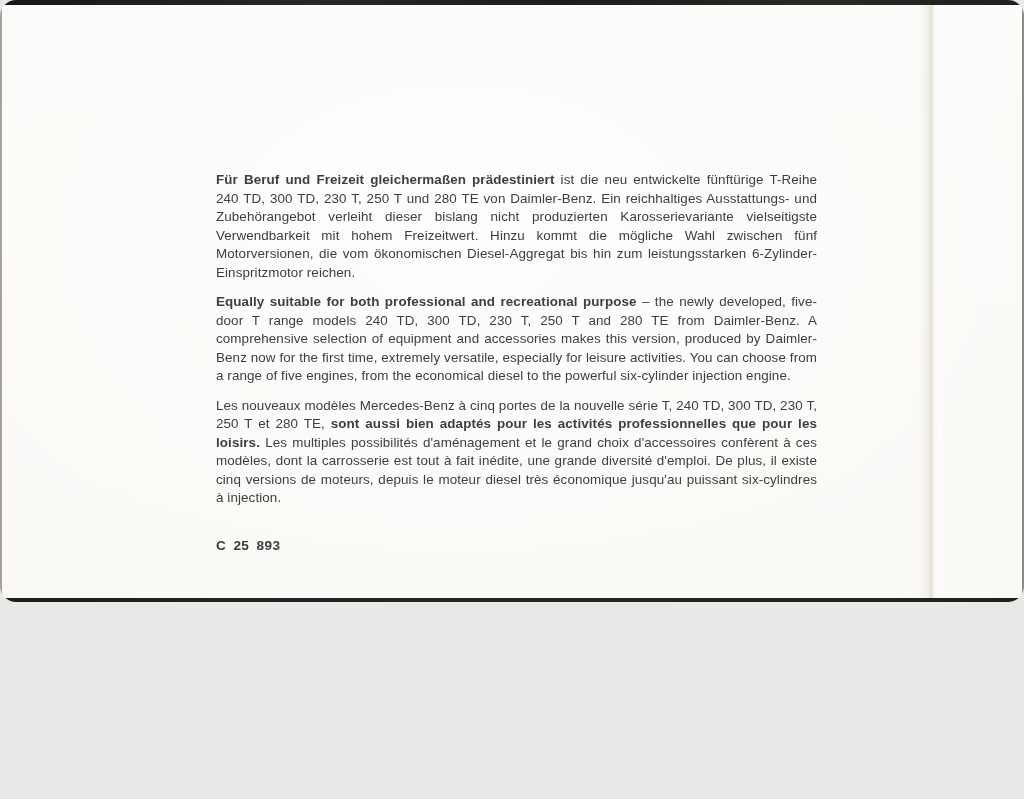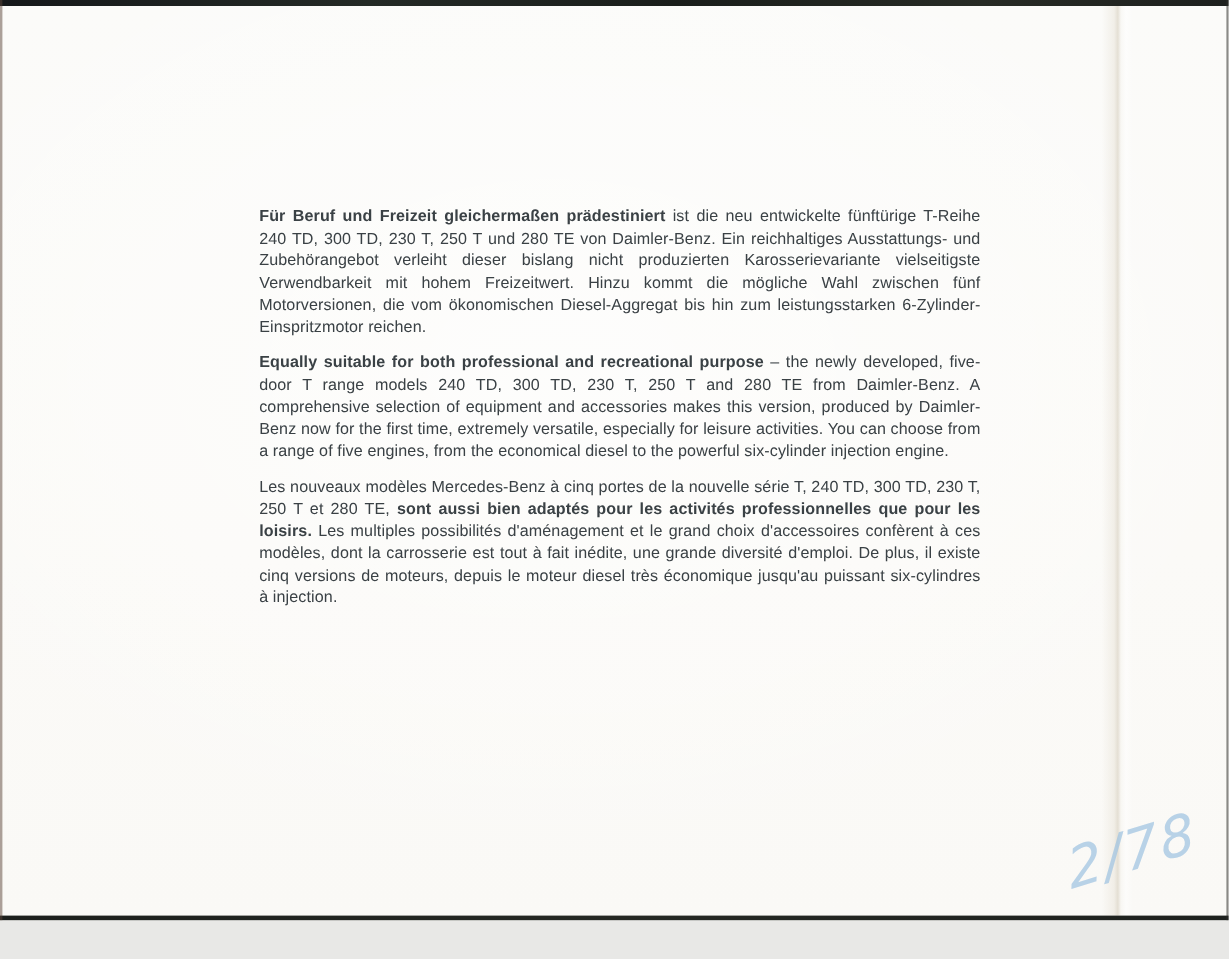--- a/index.html
+++ b/index.html
@@ -6,25 +6,26 @@
     margin: 0;
     padding: 0;
     width: 1024px;
     height: 799px;
     background: #e8e8e6;
     font-family: "Liberation Sans", sans-serif;
   }
   .scan-page {
     position: relative;
     width: 1024px;
-    height: 767px;
+    height: 602px;
     overflow: hidden;
     background:
       radial-gradient(ellipse 900px 600px at 45% 40%, rgba(255,255,255,0.6), rgba(255,255,255,0) 70%),
       linear-gradient(180deg, #fbfbf9 0%, #fbfaf7 60%, #faf9f6 100%);
+    border-radius: 16px;
   }
   .edge-top {
     position: absolute; top: 0; left: 0; right: 0; height: 5px;
     background: linear-gradient(90deg, #15181a 0%, #242a26 30%, #1a1e1b 55%, #272b25 80%, #1d201e 100%);
   }
   .edge-bottom {
     position: absolute; bottom: 0; left: 0; right: 0; height: 4px;
     background: linear-gradient(90deg, #1c1f1c 0%, #252823 50%, #1e211e 100%);
   }
   .edge-left {
@@ -88,20 +89,21 @@
 <body>
 
 <div class="scan-page">
 
   <div class="crease"></div>
 
   <div class="text-block">
     <p><span class="bold">Für Beruf und Freizeit gleichermaßen prädestiniert</span><span> ist die neu entwickelte fünftürige T-Reihe 240 TD, 300 TD, 230 T, 250 T und 280 TE von Daimler-Benz. Ein reichhaltiges Ausstattungs- und Zubehörangebot verleiht dieser bislang nicht produzierten Karosserievariante vielseitigste Verwendbarkeit mit hohem Freizeitwert. Hinzu kommt die mögliche Wahl zwischen fünf Motorversionen, die vom ökonomischen Diesel-Aggregat bis hin zum leistungsstarken 6-Zylinder-Einspritzmotor reichen.</span></p>
     <p><span class="bold">Equally suitable for both professional and recreational purpose</span><span> – the newly developed, five-door T range models 240 TD, 300 TD, 230 T, 250 T and 280 TE from Daimler-Benz. A comprehensive selection of equipment and accessories makes this version, produced by Daimler-Benz now for the first time, extremely versatile, especially for leisure activities. You can choose from a range of five engines, from the economical diesel to the powerful six-cylinder injection engine.</span></p>
     <p><span>Les nouveaux modèles Mercedes-Benz à cinq portes de la nouvelle série T, 240 TD, 300 TD, 230 T, 250 T et 280 TE, </span><span class="bold">sont aussi bien adaptés pour les activités professionnelles que pour les loisirs.</span><span> Les multiples possibilités d'aménagement et le grand choix d'accessoires confèrent à ces modèles, dont la carrosserie est tout à fait inédite, une grande diversité d'emploi. De plus, il existe cinq versions de moteurs, depuis le moteur diesel très économique jusqu'au puissant six-cylindres à injection.</span></p>
+    <div class="reference-code">C 25 893</div>
   </div>
 
   <div class="handwritten-note">2/78</div>
 
   <div class="edge-top"></div>
   <div class="edge-bottom"></div>
   <div class="edge-left"></div>
   <div class="edge-right"></div>
 
 </div>

